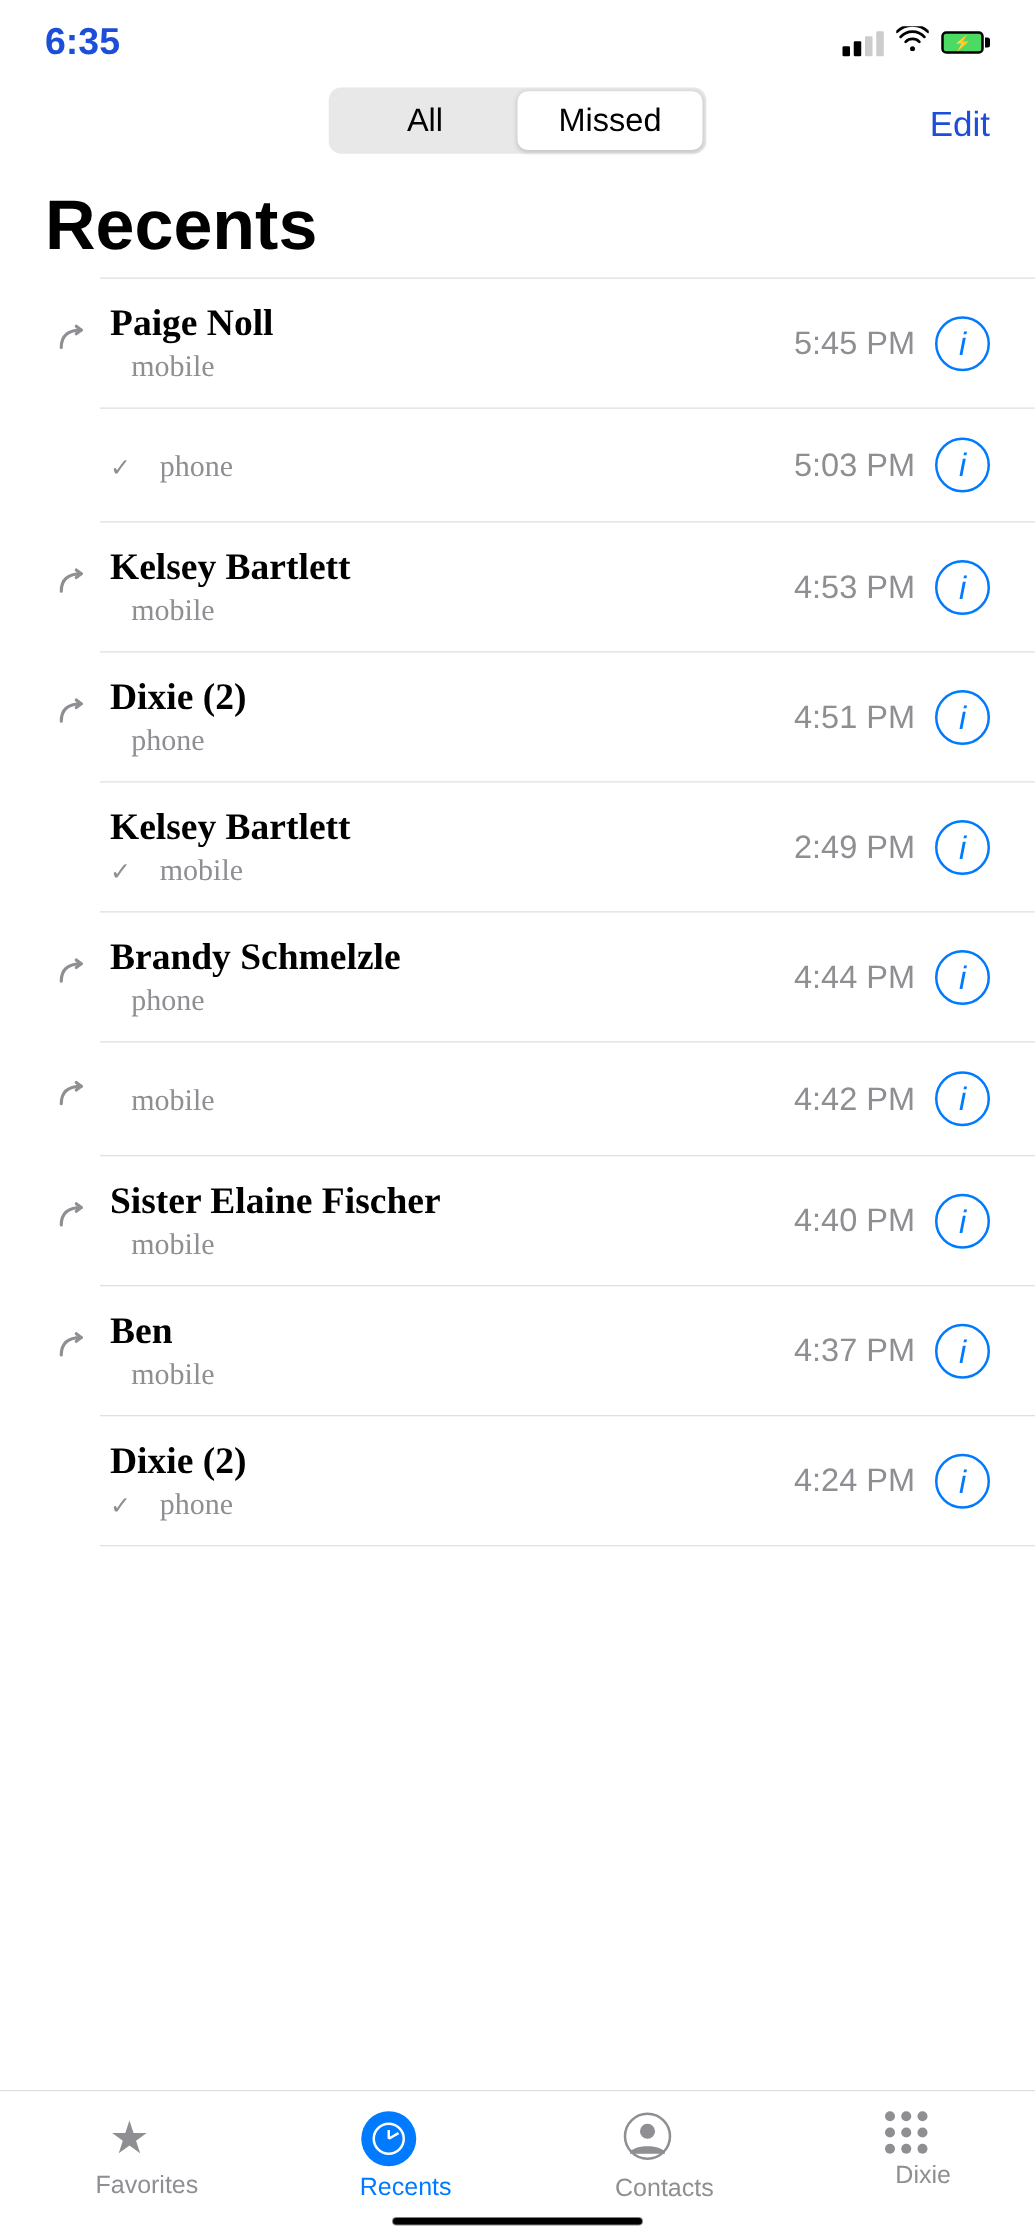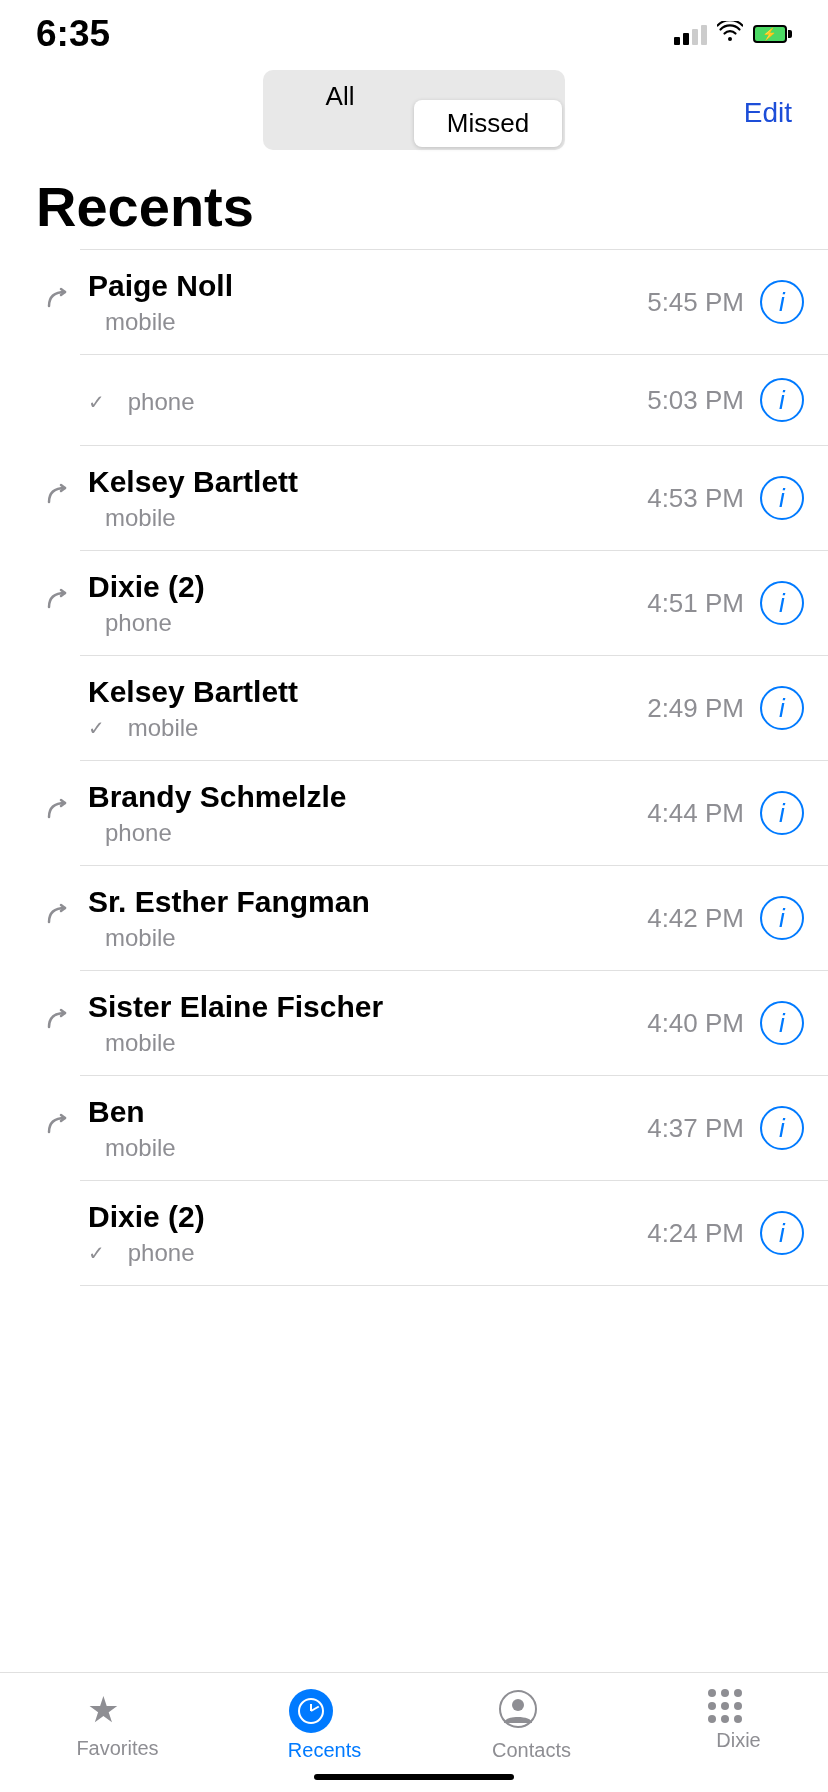--- a/index.html
+++ b/index.html
@@ -15,23 +15,23 @@
 
     
     .status-bar {
       display: flex;
       justify-content: space-between;
       align-items: center;
       padding: 18px 36px 10px 36px;
       height: 60px;
     }
     .status-time {
-      font-size: 37px;
+      font-size: 30px;
       font-weight: 600;
-      color: #000000;
+      color: #1d4ed8;
     }
     .status-icons {
       display: flex;
       align-items: center;
       gap: 10px;
     }
     .signal-bars {
       display: flex;
       align-items: flex-end;
       gap: 3px;
@@ -104,21 +104,20 @@
       font-size: 26px;
       font-weight: 400;
       color: #000;
       cursor: pointer;
       transition: background 0.2s;
     }
     .segment-btn.active {
       background: #fff;
       box-shadow: 0 1px 4px rgba(0,0,0,0.18);
       font-weight: 500;
-      margin-top: 27px;
     }
     .edit-btn {
       position: absolute;
       right: 36px;
       top: 50%;
       transform: translateY(-50%);
       font-size: 28px;
       color: #1d4ed8;
       font-weight: 400;
       cursor: pointer;
@@ -168,20 +167,21 @@
     }
 
     .missed-icon svg {
       width: 34px;
       height: 34px;
     }
 
     .call-info {
       flex: 1;
       padding-left: 8px;
+      font-family: Liberation Serif, serif;
     }
 
     .call-name {
       font-size: 30px;
       font-weight: 600;
       color: #000;
       line-height: 1.2;
     }
 
     .call-type {
@@ -199,21 +199,21 @@
 
     .check-icon {
       font-size: 20px;
       color: #8e8e93;
     }
 
     .call-meta {
       display: flex;
       align-items: center;
       gap: 16px;
-      padding-right: 24px;
+      padding-right: 36px;
       flex-shrink: 0;
     }
 
     .call-time {
       font-size: 26px;
       color: #8e8e93;
       font-weight: 400;
     }
 
     .info-btn {
@@ -534,21 +534,20 @@
         <div>
       <div class="call-item">
         <div class="call-icon-wrap">
           <span class="missed-icon">
       <svg width="34" height="34" viewBox="0 0 34 34" fill="none" xmlns="http://www.w3.org/2000/svg">
         <path d="M8 24 Q8 10 24 10" stroke="#8e8e93" stroke-width="2.5" fill="none" stroke-linecap="round"></path>
         <path d="M20 7 L24 10 L20 13" stroke="#8e8e93" stroke-width="2.5" fill="none" stroke-linecap="round" stroke-linejoin="round"></path>
       </svg></span>
         </div>
         <div class="call-info">
-          <div class="call-name">Sr. Esther Fangman</div>
           <div class="call-type">
 
             <span class="call-type-text">mobile</span>
           </div>
         </div>
         <div class="call-meta">
           <span class="call-time">4:42 PM</span>
           <div class="info-btn">
             <span>i</span>
           </div>

